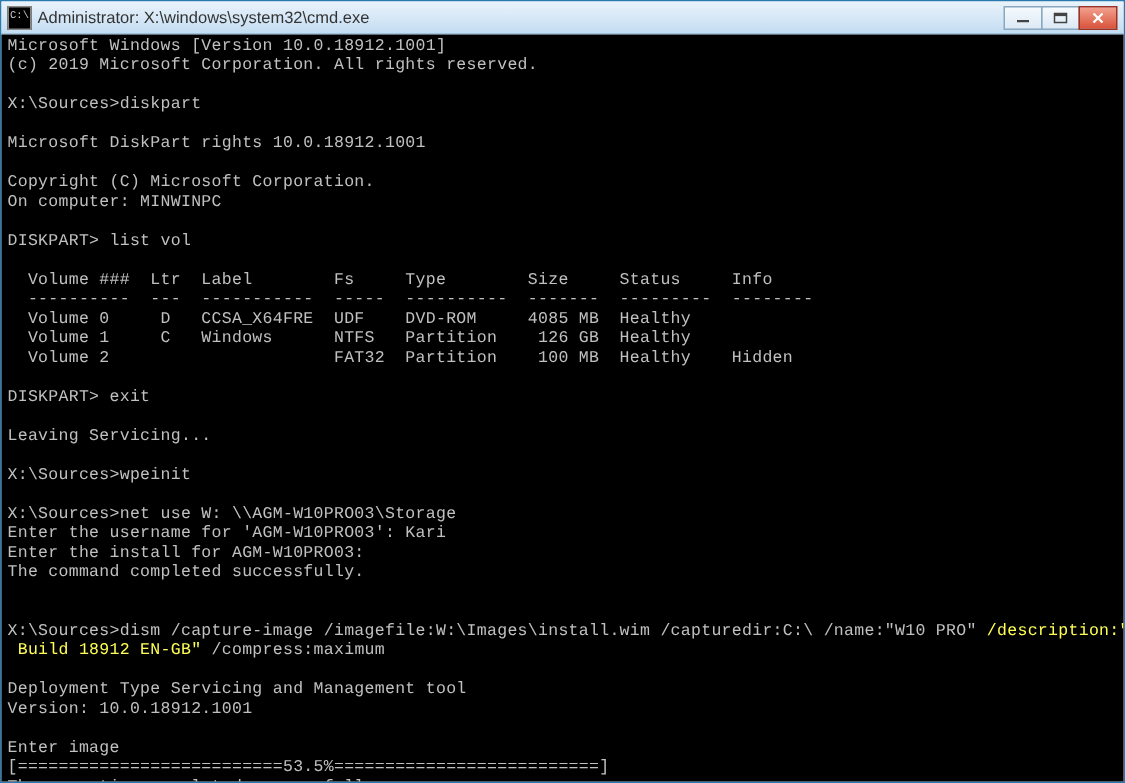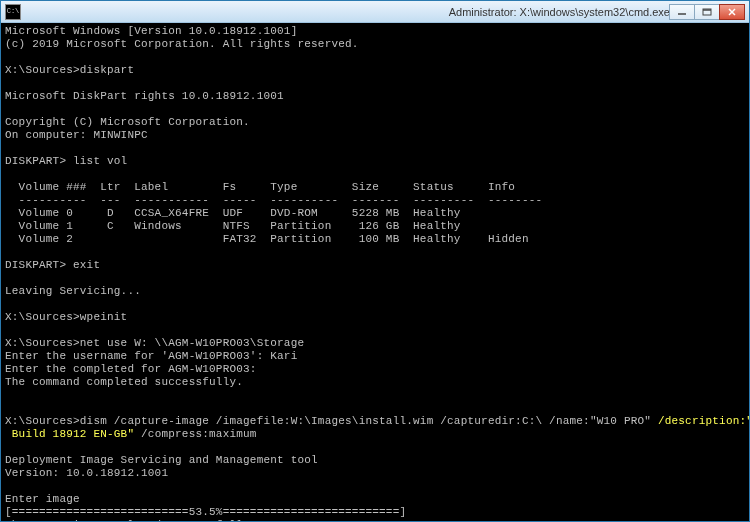--- a/index.html
+++ b/index.html
@@ -40,21 +40,20 @@
     border: 1px solid #888;
   }
   .titlebar-icon span { color: #ccc; font-size: 7px; line-height: 1; }
   .titlebar-text {
     flex: 1;
     font-family: 'Segoe UI', Tahoma, sans-serif;
     font-size: 11px;
     color: #333;
     white-space: nowrap;
     overflow: hidden;
-    text-align: right;
   }
   .win-controls {
     display: flex;
     gap: 0;
   }
   .win-btn {
     width: 26px;
     height: 16px;
     border: 1px solid #8aa8c0;
     background: linear-gradient(to bottom, #f5fafd, #dce9f5);
@@ -120,40 +119,40 @@
 <span></span>
 <span>Microsoft DiskPart rights 10.0.18912.1001</span>
 <span></span>
 <span>Copyright (C) Microsoft Corporation.</span>
 <span>On computer: MINWINPC</span>
 <span></span>
 <span>DISKPART&gt; list vol</span>
 <span></span>
 <span>  Volume ###  Ltr  Label        Fs     Type        Size     Status     Info</span>
 <span>  ----------  ---  -----------  -----  ----------  -------  ---------  --------</span>
-<span>  Volume 0     D   CCSA_X64FRE  UDF    DVD-ROM     5228 MB  Healthy</span>
+<span>  Volume 0     D   CCSA_X64FRE  UDF    DVD-ROM     4085 MB  Healthy</span>
 <span>  Volume 1     C   Windows      NTFS   Partition    126 GB  Healthy</span>
 <span>  Volume 2                      FAT32  Partition    100 MB  Healthy    Hidden</span>
 <span></span>
 <span>DISKPART&gt; exit</span>
 <span></span>
 <span>Leaving Servicing...</span>
 <span></span>
 <span>X:\Sources&gt;wpeinit</span>
 <span></span>
 <span>X:\Sources&gt;net use W: \\AGM-W10PRO03\Storage</span>
 <span>Enter the username for 'AGM-W10PRO03': Kari</span>
-<span>Enter the completed for AGM-W10PRO03:</span>
+<span>Enter the install for AGM-W10PRO03:</span>
 <span>The command completed successfully.</span>
 <span></span>
 <span></span>
 <span>X:\Sources&gt;dism /capture-image /imagefile:W:\Images\install.wim /capturedir:C:\ /name:"W10 PRO" </span><span class="yellow">/description:"W10 PRO x64</span>
 <span class="yellow"> Build 18912 EN-GB"</span><span> /compress:maximum</span>
 <span></span>
-<span>Deployment Image Servicing and Management tool</span>
+<span>Deployment Type Servicing and Management tool</span>
 <span>Version: 10.0.18912.1001</span>
 <span></span>
 <span>Enter image</span>
 <span>[==========================53.5%==========================]</span>
 <span>The operation completed successfully.</span>
 <span></span>
 </div>
 </div>
 
 </body></html>

